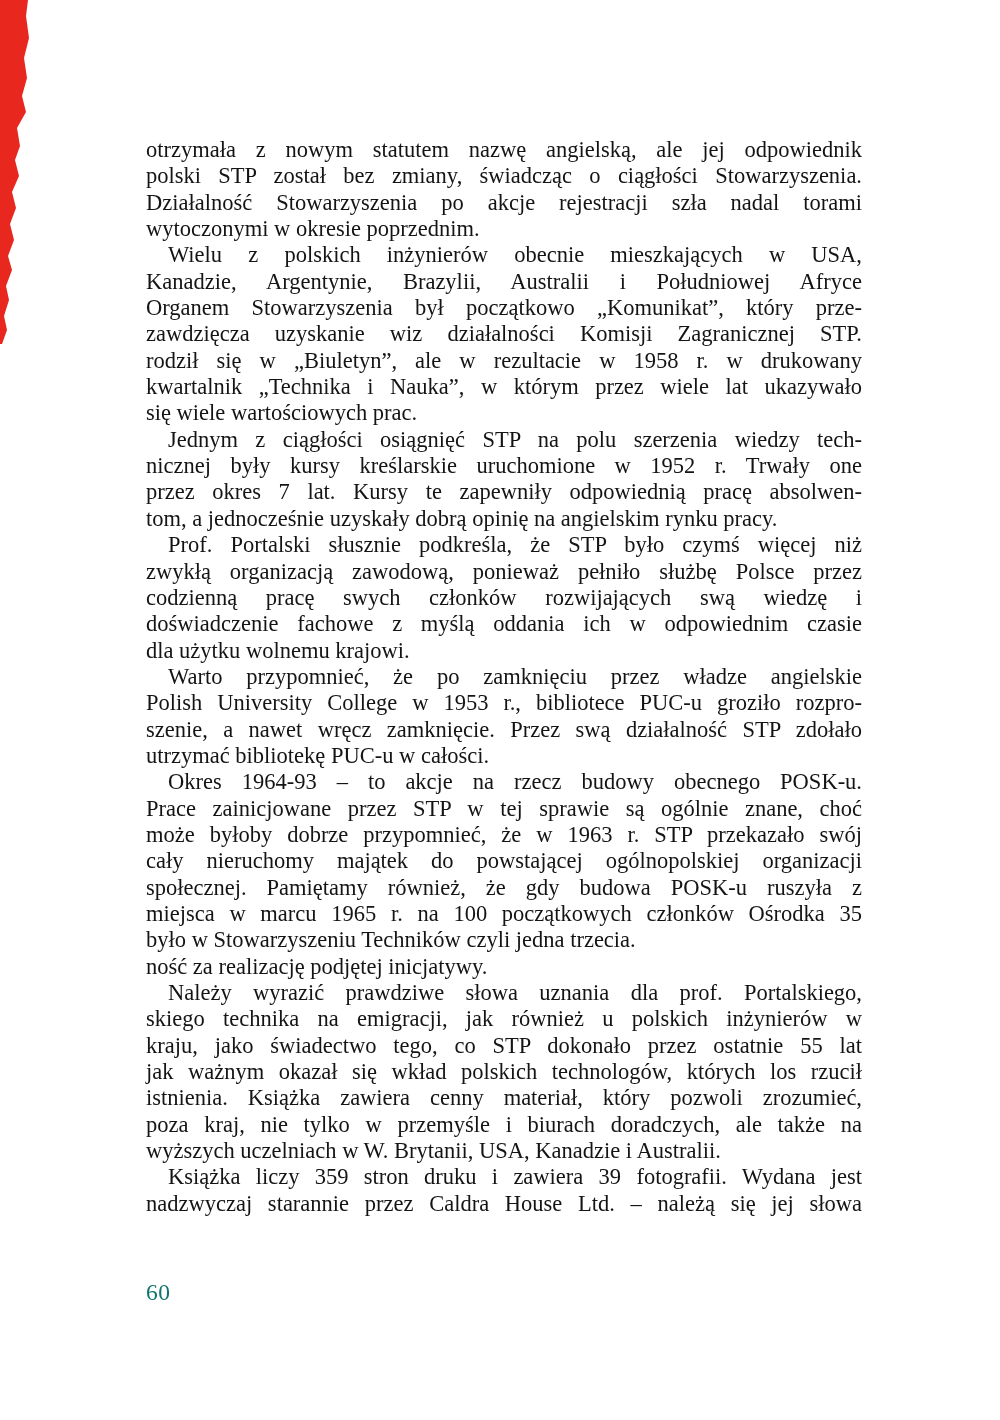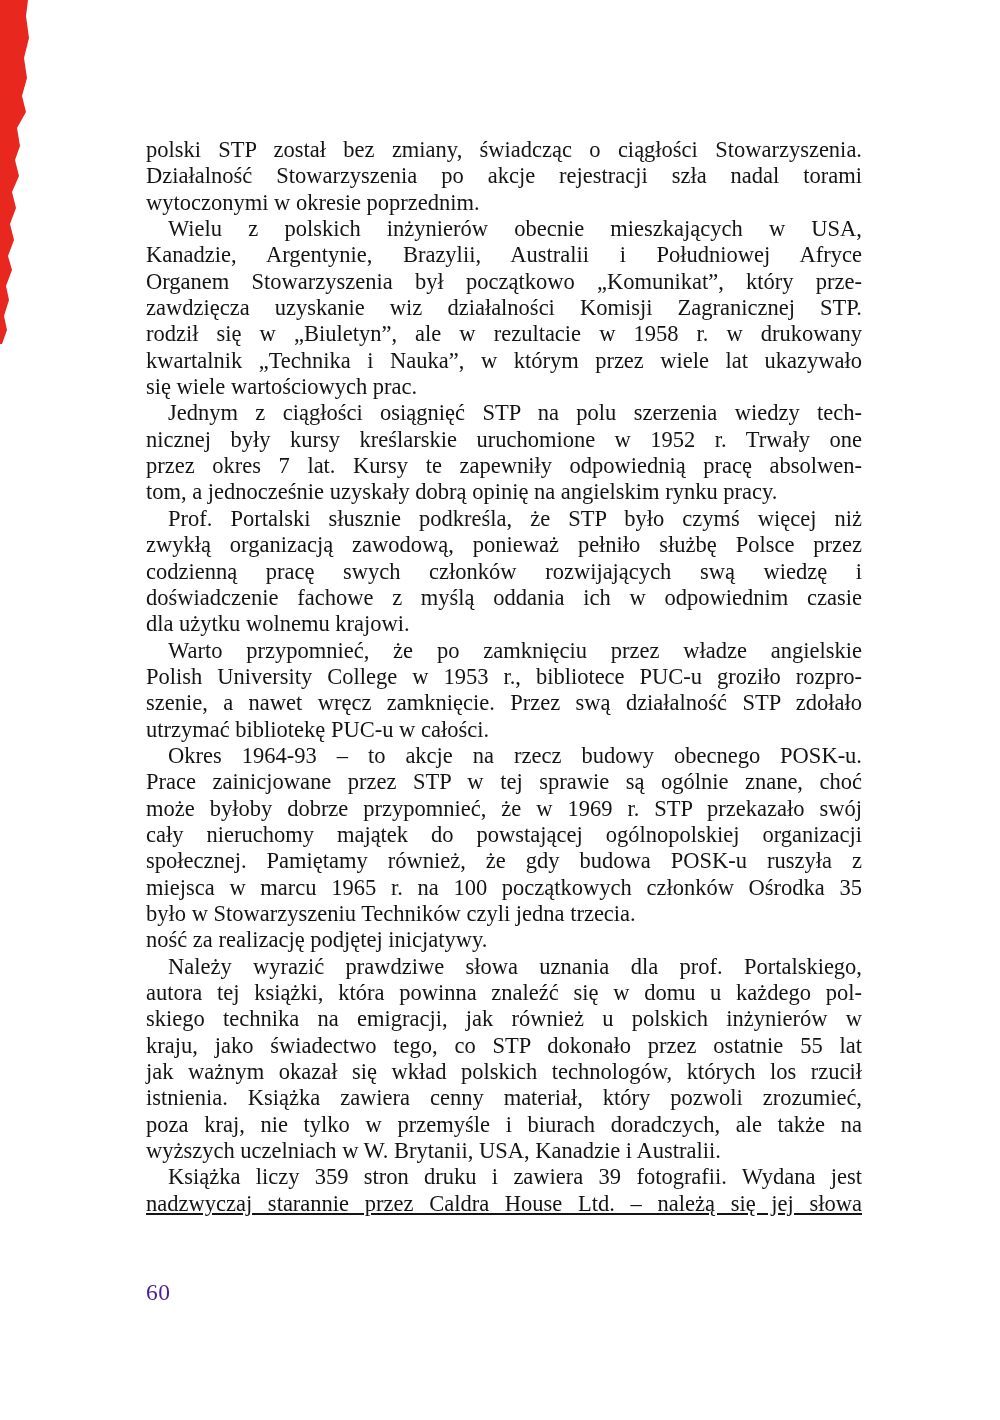--- a/index.html
+++ b/index.html
@@ -44,21 +44,20 @@
   .line {
     display: block;
     text-align: justify;
     text-align-last: justify;
   }
   .line.last {
     text-align-last: left;
   }
   .para.justify-last .line.last {
     text-align-last: justify;
-    text-decoration: underline;
   }
   .line.indent {
     text-indent: 22px;
   }
   .page-number {
     position: absolute;
     left: 146px;
     top: 1279px;
     font-size: 23.5px;
     color: #141414;
@@ -69,20 +68,21 @@
 <body style="background: rgb(255, 255, 255);">
 
 <div class="page">
 
   <svg class="torn-edge" width="34" height="344" viewBox="0 0 34 344" aria-hidden="true">
     <polygon points="0,0 28,0 26,16 29,38 24,58 27,78 22,96 26,112 17,128 20,146 15,160 19,176 12,192 16,208 10,224 14,240 8,256 12,270 6,286 9,300 4,316 7,330 2,344 0,344" fill="#e8271f"></polygon>
   </svg>
 
   <main class="text-col" style="color: rgb(20, 20, 20);">
       <p class="para">
+        <span class="line">otrzymała z nowym statutem nazwę angielską, ale jej odpowiednik</span>
         <span class="line">polski STP został bez zmiany, świadcząc o ciągłości Stowarzyszenia.</span>
         <span class="line">Działalność Stowarzyszenia po akcje rejestracji szła nadal torami</span>
         <span class="line last">wytoczonymi w okresie poprzednim.</span>
       </p>
       <p class="para">
         <span class="line indent">Wielu z polskich inżynierów obecnie mieszkających w USA,</span>
         <span class="line">Kanadzie, Argentynie, Brazylii, Australii i Południowej Afryce</span>
         <span class="line">Organem Stowarzyszenia był początkowo „Komunikat”, który prze-</span>
         <span class="line">zawdzięcza uzyskanie wiz działalności Komisji Zagranicznej STP.</span>
         <span class="line">rodził się w „Biuletyn”, ale w rezultacie w 1958 r.  w drukowany</span>
@@ -104,40 +104,39 @@
       </p>
       <p class="para">
         <span class="line indent">Warto przypomnieć, że po zamknięciu przez władze angielskie</span>
         <span class="line">Polish University College w 1953 r., bibliotece PUC-u groziło rozpro-</span>
         <span class="line">szenie, a nawet wręcz zamknięcie. Przez swą działalność STP zdołało</span>
         <span class="line last">utrzymać bibliotekę PUC-u w całości.</span>
       </p>
       <p class="para">
         <span class="line indent">Okres 1964-93 – to akcje na rzecz budowy obecnego POSK-u.</span>
         <span class="line">Prace zainicjowane przez STP w tej sprawie są ogólnie znane, choć</span>
-        <span class="line">może byłoby dobrze przypomnieć, że w 1969 r. STP przekazało swój</span>
+        <span class="line">może byłoby dobrze przypomnieć, że w 1963 r. STP przekazało swój</span>
         <span class="line">cały nieruchomy majątek do powstającej ogólnopolskiej organizacji</span>
         <span class="line">społecznej. Pamiętamy również, że gdy budowa POSK-u ruszyła z</span>
         <span class="line">miejsca w marcu 1965 r. na 100 początkowych członków Ośrodka 35</span>
         <span class="line last">było w Stowarzyszeniu Techników czyli jedna trzecia.</span>
       </p>
       <p class="para">
         <span class="line last">ność za realizację podjętej inicjatywy.</span>
       </p>
       <p class="para">
         <span class="line indent">Należy wyrazić prawdziwe słowa uznania dla prof. Portalskiego,</span>
-        <span class="line">autora tej książki, która powinna znaleźć się w domu u każdego pol-</span>
         <span class="line">skiego technika na emigracji, jak również u polskich inżynierów w</span>
         <span class="line">kraju, jako świadectwo tego, co STP dokonało przez ostatnie 55 lat</span>
         <span class="line">jak ważnym okazał się wkład polskich technologów, których los rzucił</span>
         <span class="line">istnienia. Książka zawiera cenny materiał, który pozwoli zrozumieć,</span>
         <span class="line">poza kraj, nie tylko w przemyśle i biurach doradczych, ale także na</span>
         <span class="line last">wyższych uczelniach w W. Brytanii, USA, Kanadzie i Australii.</span>
       </p>
       <p class="para justify-last">
         <span class="line indent">Książka liczy 359 stron druku i zawiera 39 fotografii. Wydana jest</span>
         <span class="line last">nadzwyczaj starannie przez Caldra House Ltd. – należą się jej słowa</span>
       </p>
     </main>
 
-  <div class="page-number" style="color: #4c1d95;">60</div>
+  <div class="page-number" style="color: #0f766e;">60</div>
 
 </div>
 
 </body></html>

